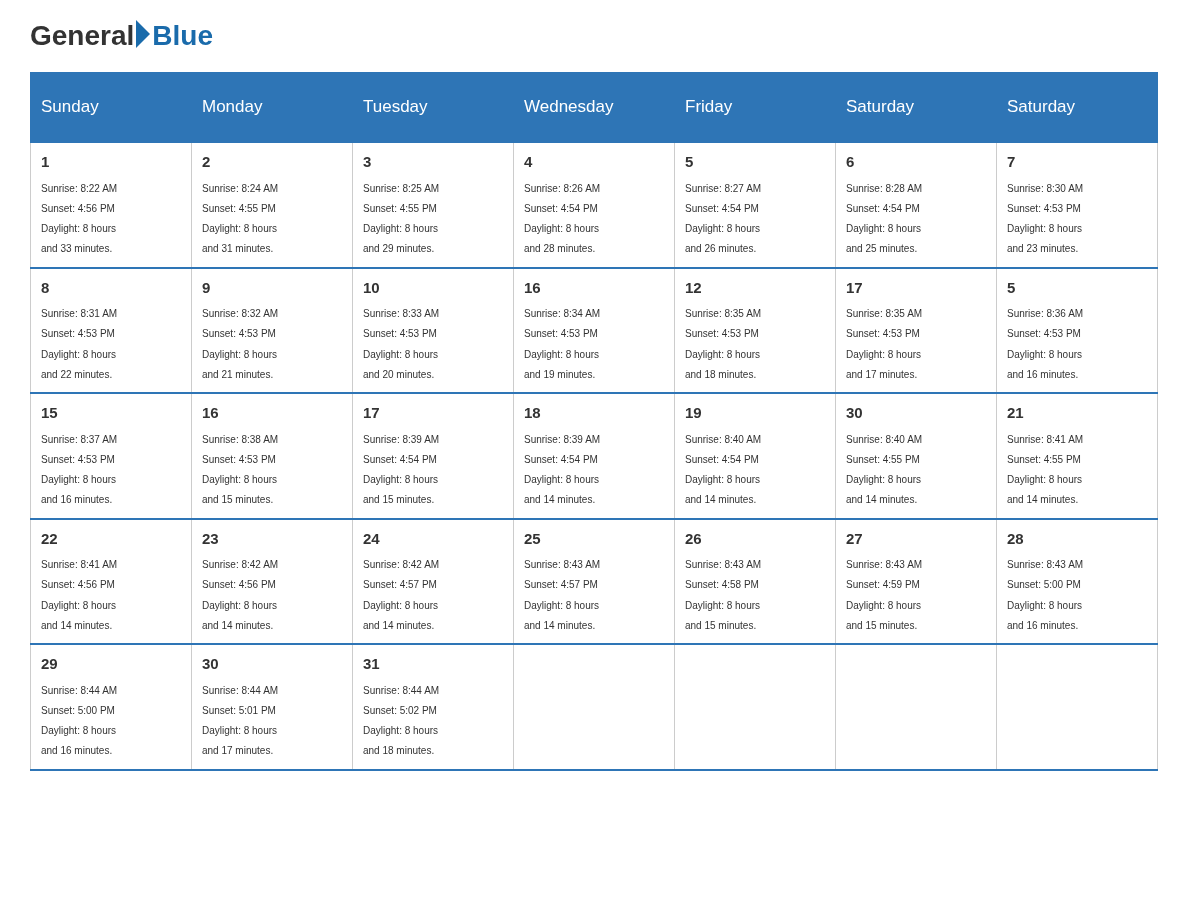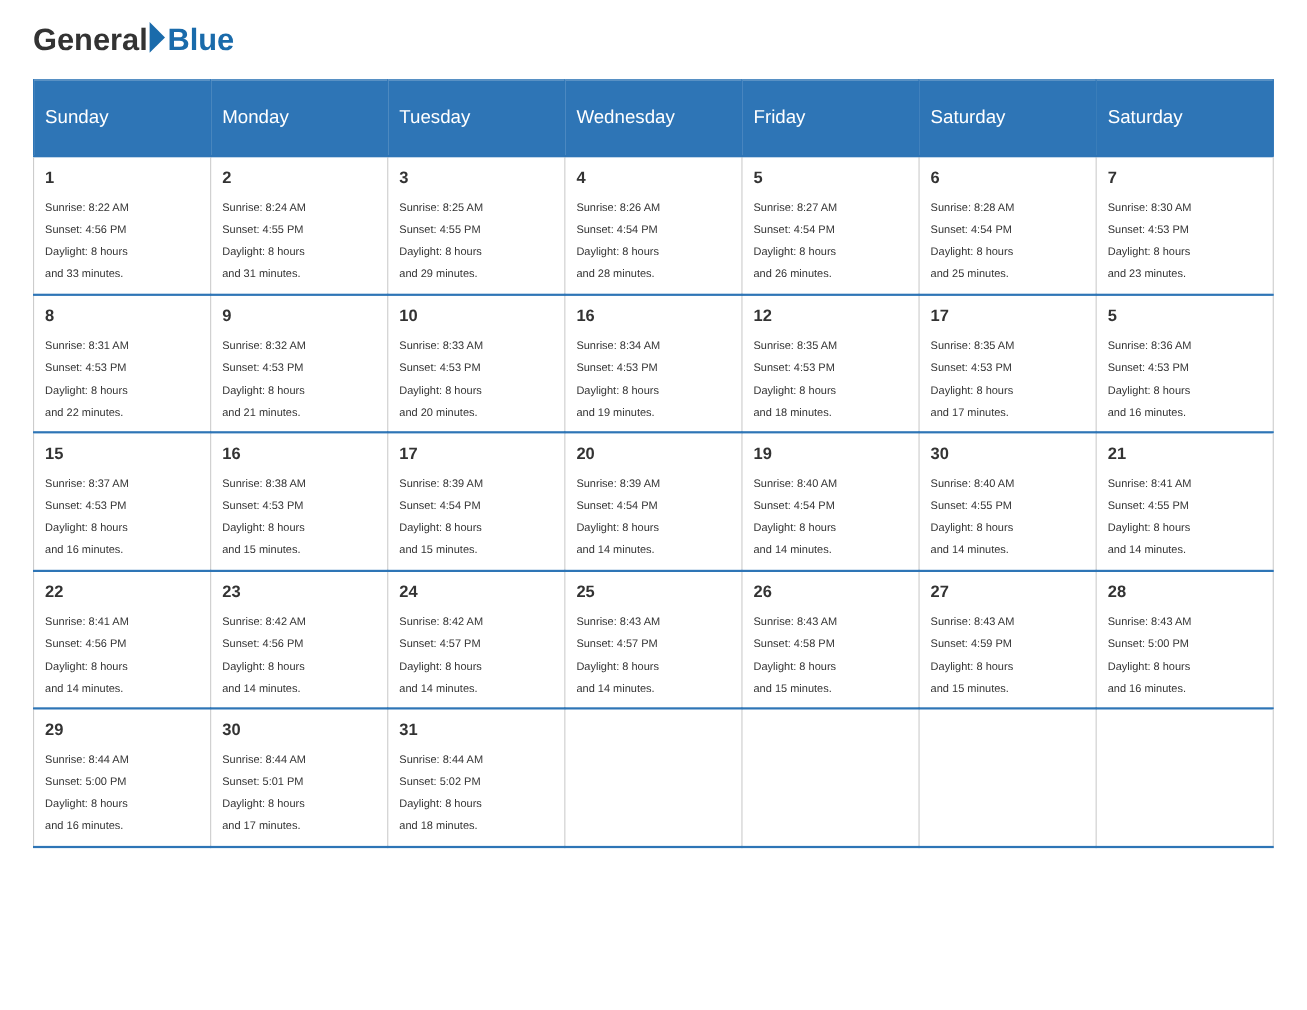--- a/index.html
+++ b/index.html
@@ -281,21 +281,21 @@
         <td>
         <span class="day-number">17</span>
         <span class="day-info">
           Sunrise: 8:39 AM<br>
           Sunset: 4:54 PM<br>
           Daylight: 8 hours<br>
           and 15 minutes.
         </span>
       </td>
         <td>
-        <span class="day-number">20</span>
+        <span class="day-number">18</span>
         <span class="day-info">
           Sunrise: 8:39 AM<br>
           Sunset: 4:54 PM<br>
           Daylight: 8 hours<br>
           and 14 minutes.
         </span>
       </td>
         <td>
         <span class="day-number">19</span>
         <span class="day-info">

